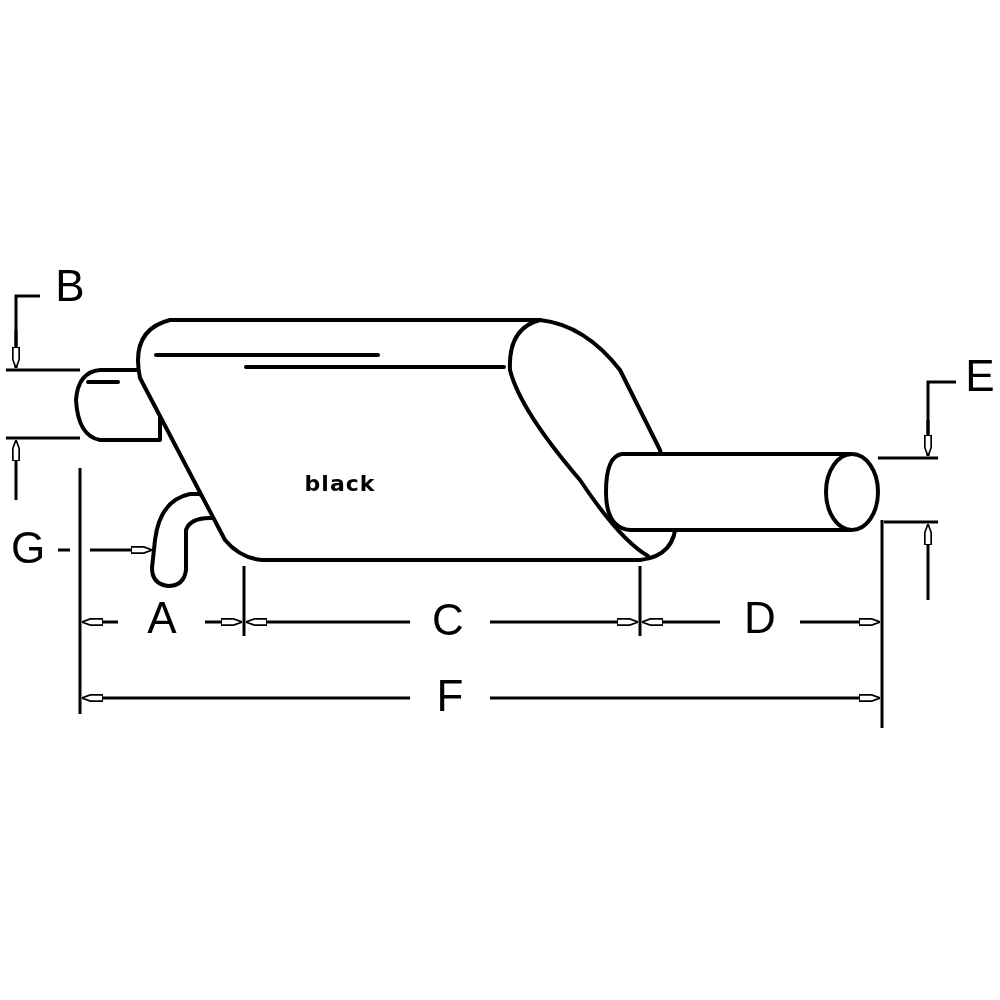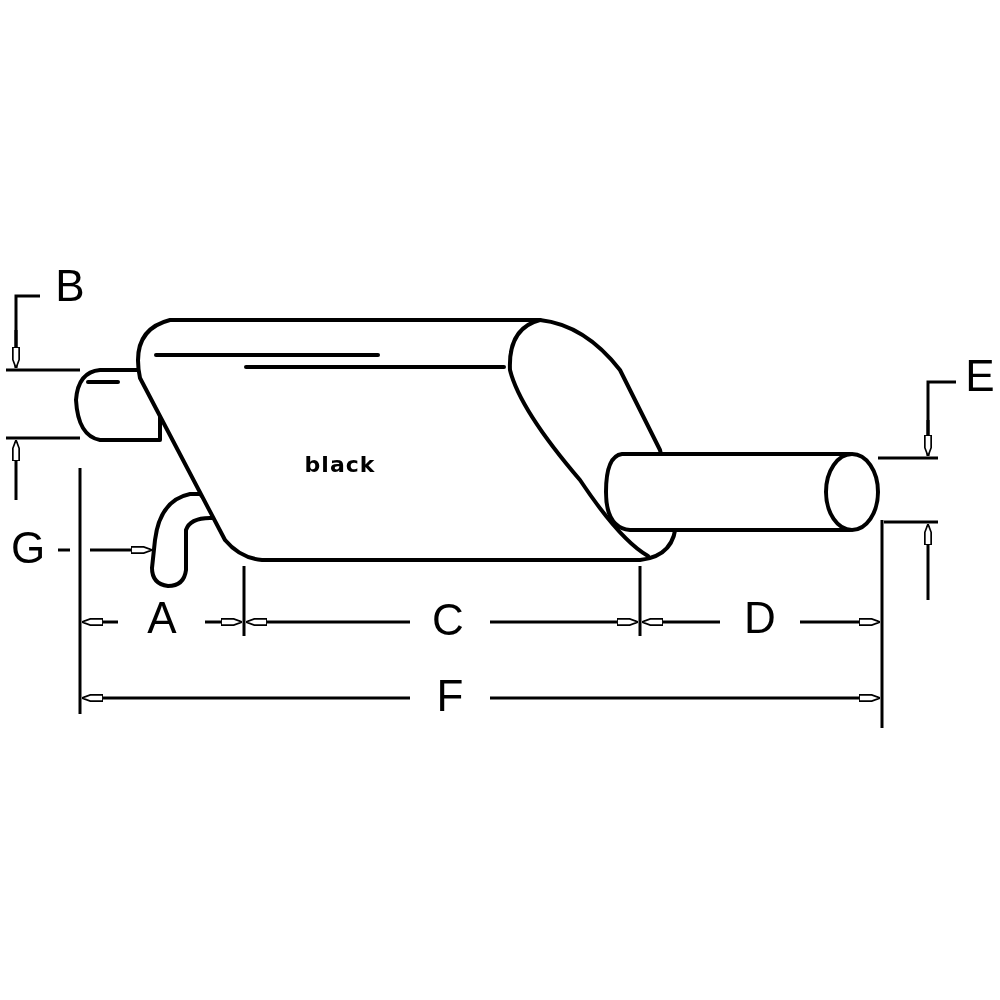--- a/index.html
+++ b/index.html
@@ -81,21 +81,21 @@
       <line class="thin" x1="720" y1="622" x2="644" y2="622" marker-end="url(#arw)"></line>
       <line class="thin" x1="800" y1="622" x2="878" y2="622" marker-end="url(#arw)"></line>
     </g>
 
     <g>
       <line class="thin" x1="410" y1="698" x2="84" y2="698" marker-end="url(#arw)"></line>
       <line class="thin" x1="490" y1="698" x2="878" y2="698" marker-end="url(#arw)"></line>
     </g>
   </svg>
 
-  <span class="note" style="left:340px;top:464px;">black</span>
+  <span class="note" style="left:340px;top:483px;">black</span>
 
   <span class="lbl" style="left:70px;top:286px;">B</span>
   <span class="lbl" style="left:980px;top:376px;">E</span>
   <span class="lbl" style="left:28px;top:548px;">G</span>
   <span class="lbl" style="left:162px;top:618px;">A</span>
   <span class="lbl" style="left:448px;top:620px;">C</span>
   <span class="lbl" style="left:760px;top:618px;">D</span>
   <span class="lbl" style="left:450px;top:696px;">F</span>
 </div>
 

